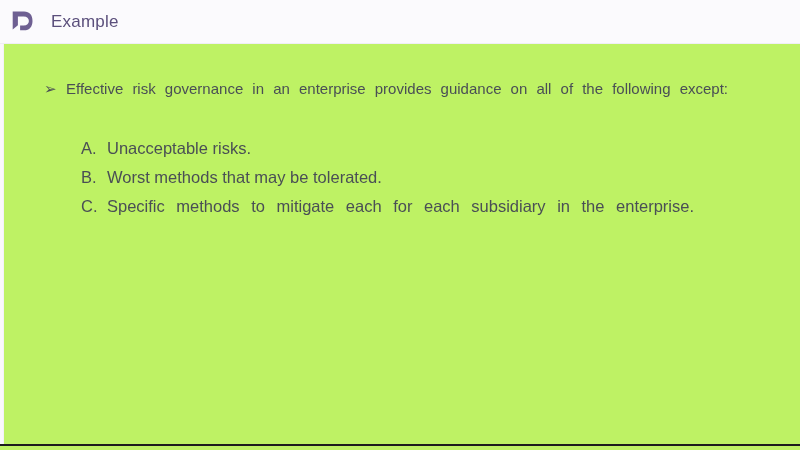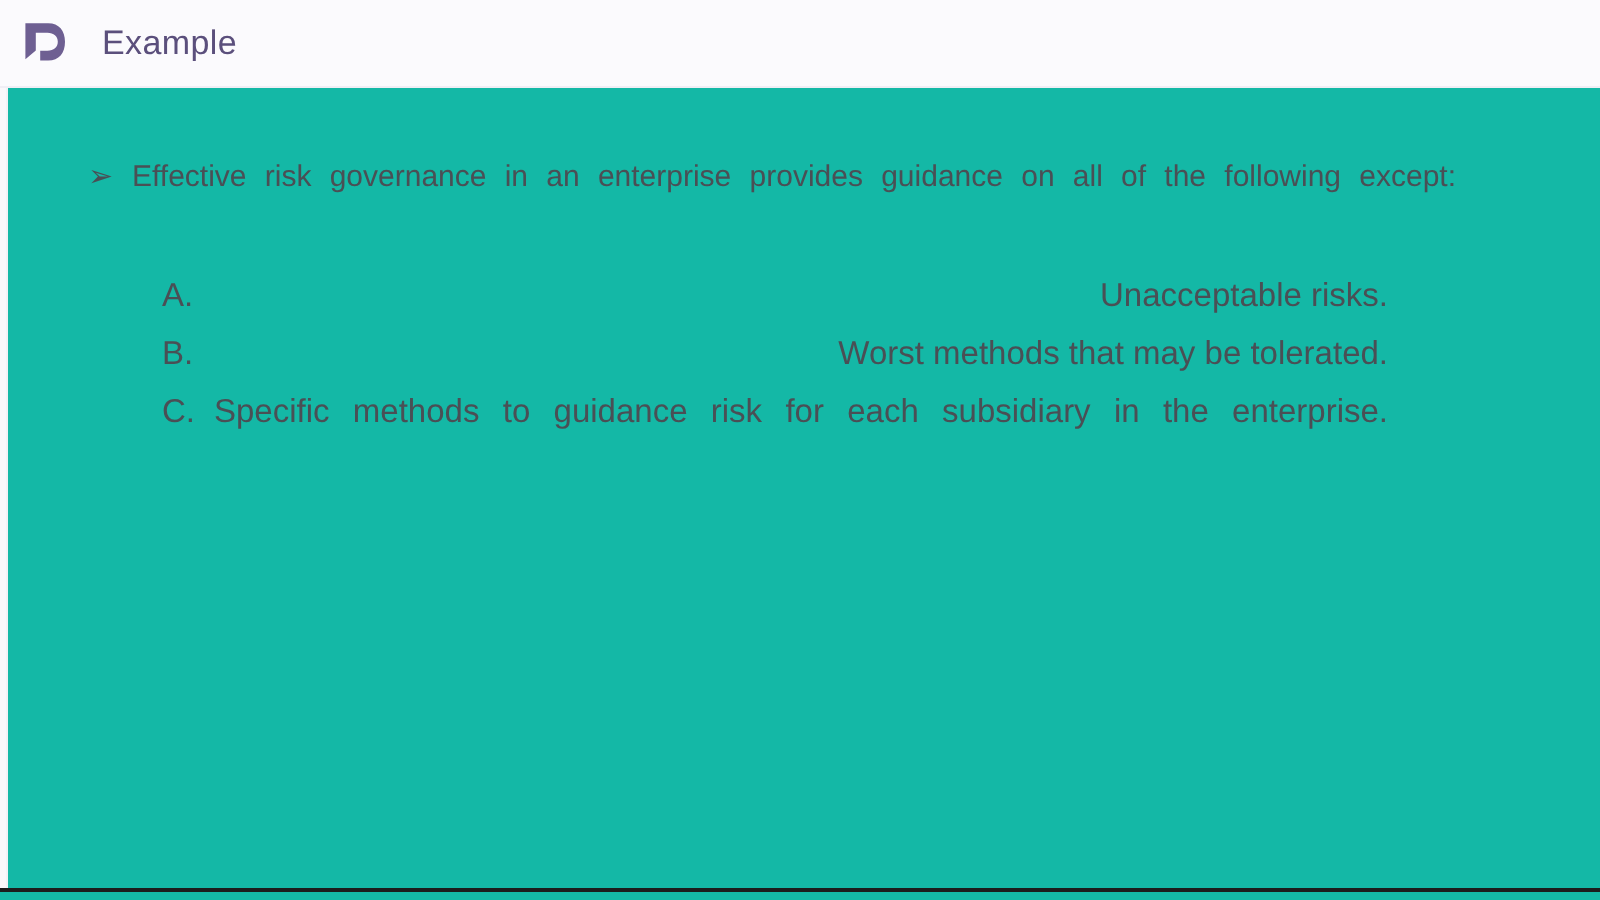--- a/index.html
+++ b/index.html
@@ -11,21 +11,21 @@
     height: 450px;
     background: #ffffff;
     font-family: "Liberation Sans", sans-serif;
     overflow: hidden;
   }
 
   .slide {
     position: relative;
     width: 800px;
     height: 450px;
-    background: #14b8a6;
+    background: #bef264;
     box-sizing: border-box;
   }
 
   
   .left-edge {
     position: absolute;
     left: 0;
     top: 0;
     width: 4px;
     height: 444px;
@@ -114,21 +114,20 @@
     line-height: 29px;
     color: #4a4f55;
   }
   .sub-marker {
     flex: 0 0 auto;
     width: 26px;
     text-align: left;
   }
   .sub-text {
     flex: 1 1 auto;
-    text-align: right;
   }
   .sub-text.justify {
     text-align: justify;
     text-justify: inter-word;
   }
   .sub-text.justify::after {
     content: "";
     display: inline-block;
     width: 100%;
   }
@@ -176,21 +175,21 @@
         <span class="sub-text">Unacceptable risks.</span>
       </li>
 
       <li class="sub-item">
         <span class="sub-marker">B.</span>
         <span class="sub-text">Worst methods that may be tolerated.</span>
       </li>
 
       <li class="sub-item">
         <span class="sub-marker">C.</span>
-        <span class="sub-text justify">Specific methods to guidance risk for each subsidiary in the enterprise.</span>
+        <span class="sub-text justify">Specific methods to mitigate each for each subsidiary in the enterprise.</span>
       </li>
 
     </ul>
   </div>
 
   <div class="bottom-rule"></div>
 
 </div>
 
 </body></html>

